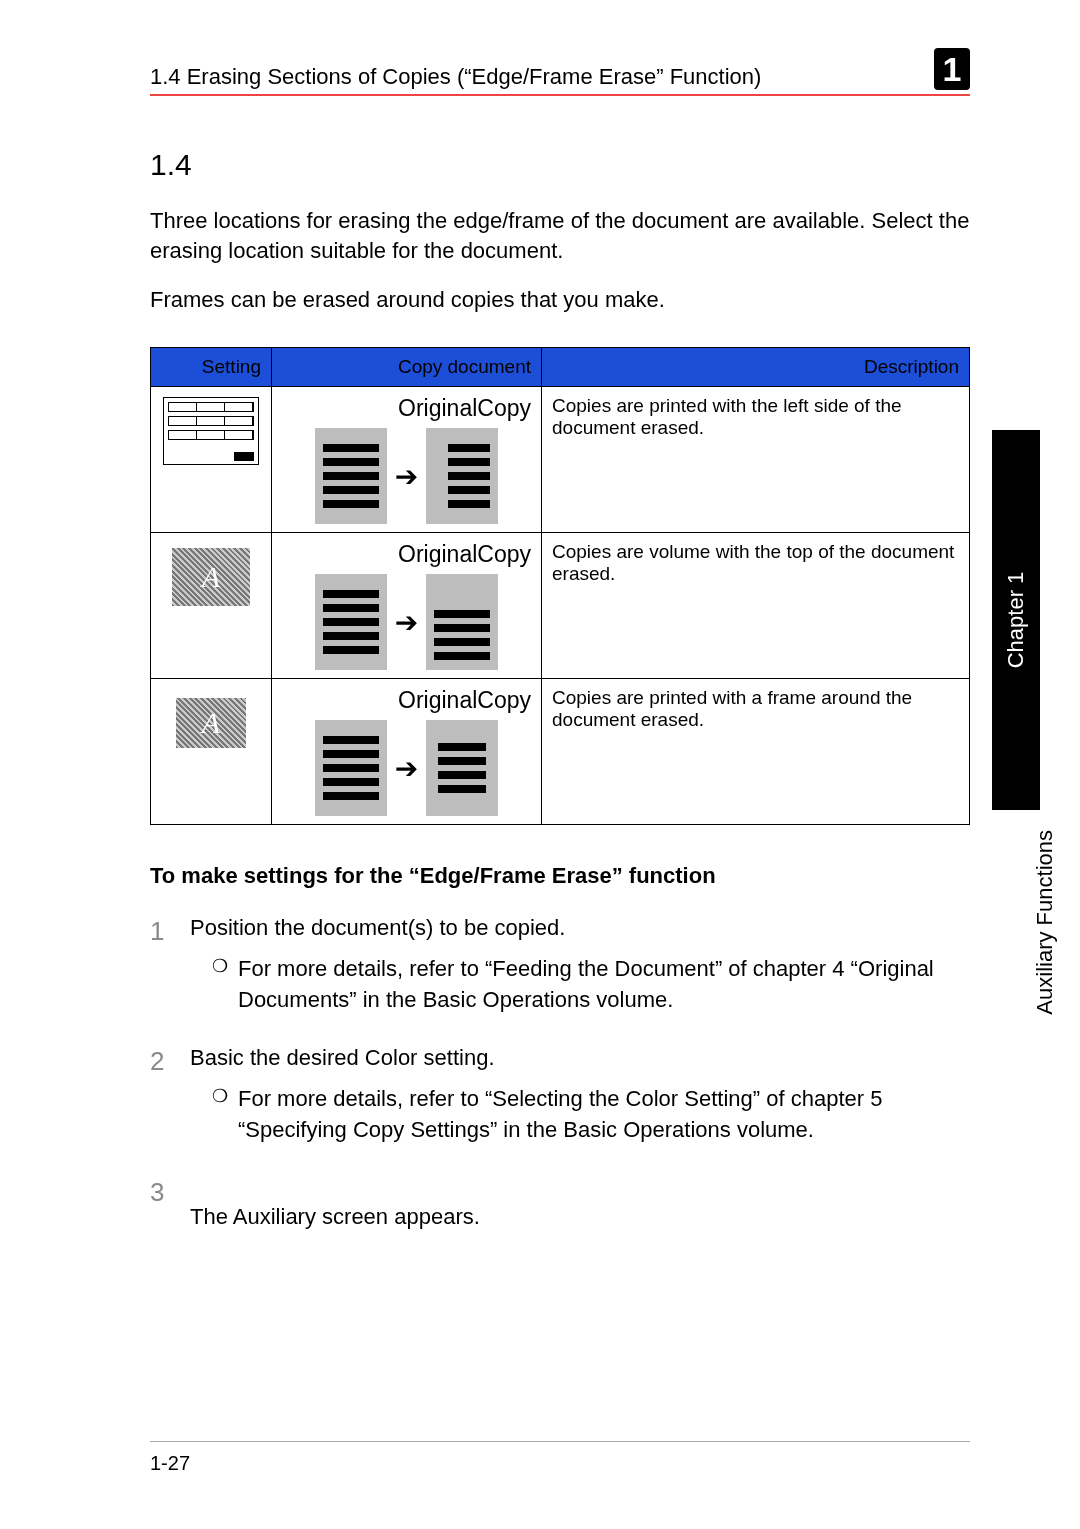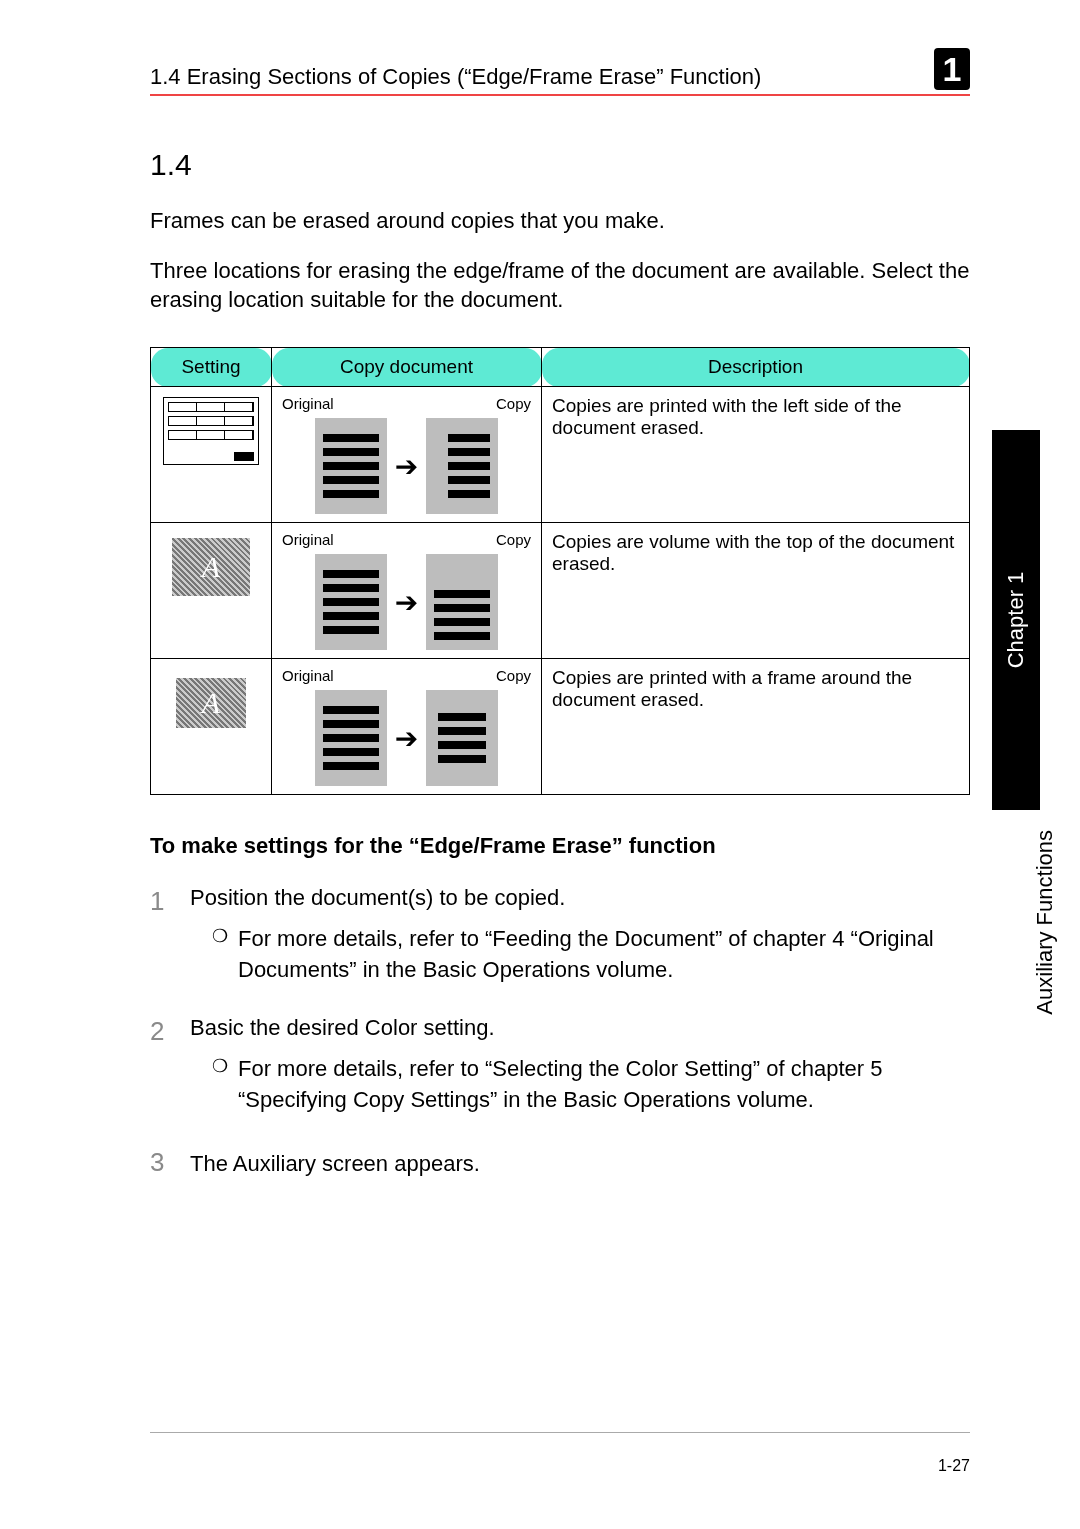--- a/index.html
+++ b/index.html
@@ -7,25 +7,25 @@
   .page { position: relative; width: 1080px; height: 1529px; padding: 48px 110px 70px 150px; }
   .running-head { display: flex; align-items: flex-end; justify-content: space-between; border-bottom: 2px solid #ef4444; padding-bottom: 4px; }
   .running-head .rh-text { font-size: 22px; }
   .chap-badge { width: 36px; height: 42px; background: #000; color: #fff; font-size: 34px; font-weight: bold; display: flex; align-items: center; justify-content: center; border-radius: 4px; }
   .section-title { display: flex; margin-top: 52px; margin-bottom: 24px; }
   .section-title .num { font-size: 30px; width: 90px; flex: 0 0 90px; }
   .section-title .txt { font-size: 30px; line-height: 1.25; }
   .body-para { font-size: 22px; line-height: 1.35; margin-bottom: 20px; }
   .table { width: 100%; border-collapse: collapse; margin-top: 32px; }
   .table th, .table td { border: 1px solid #000; padding: 8px 10px; vertical-align: top; font-size: 19px; }
-  .table th { background: #5eead4; font-weight: normal; text-align: center; border-radius: 17px; }
+  .table th { background: #1d4ed8; font-weight: normal; text-align: right; }
   .table .col-setting { width: 120px; }
   .table .col-copy { width: 270px; }
   .copy-cell { text-align: center; }
-  .copy-labels { display: flex; justify-content: space-between; font-size: 15px; margin-bottom: 6px; }
+  .copy-labels { display: flex; justify-content: flex-end; font-size: 23px; margin-bottom: 6px; }
   .copy-figs { display: flex; align-items: center; justify-content: center; gap: 8px; }
   .doc-fig { width: 72px; height: 96px; background: #bdbdbd; display: flex; flex-direction: column; justify-content: center; align-items: center; gap: 6px; padding: 10px 8px; }
   .doc-fig .bar { height: 8px; background: #000; width: 100%; }
   .doc-fig.gap-left .bar { width: 75%; margin-left: auto; }
   .doc-fig.gap-top { justify-content: flex-end; padding-top: 22px; }
   .doc-fig.frame { padding: 14px 12px; }
   .doc-fig.frame .bar { width: 100%; }
   .arrow { font-size: 28px; }
   .setting-thumb { width: 100px; height: 72px; display:flex; align-items:center; justify-content:center; }
   .thumb-box1 { width: 96px; height: 68px; border:1px solid #000; position:relative; background:#fff; font-size:7px; }
@@ -37,42 +37,42 @@
   .thumb-box1 .tag { position:absolute; bottom:3px; right:4px; width:20px; height:9px; background:#000; }
   .thumb-A { width: 78px; height: 58px; background: repeating-linear-gradient(45deg,#777 0 2px,#ccc 2px 4px); display:flex; align-items:center; justify-content:center; color:#fff; font-family:serif; font-size:30px; font-style:italic; }
   .subhead { font-size: 22px; font-weight: bold; margin-top: 38px; margin-bottom: 24px; }
   .steps { list-style: none; }
   .steps > li { display: flex; margin-bottom: 28px; font-size: 22px; line-height: 1.4; }
   .steps > li .stepnum { width: 40px; flex: 0 0 40px; color: #8a8a8a; font-size: 26px; }
   .steps > li .stepbody { flex: 1; }
   .sub-note { display: flex; margin-top: 10px; padding-left: 22px; }
   .sub-note .bullet { width: 26px; flex: 0 0 26px; font-size: 18px; }
   .sub-note .txt { flex:1; }
-  .step-extra { margin-top: 5px; }
+  .step-extra { margin-top: 28px; }
   .side-tab { position: absolute; right: 40px; top: 430px; width: 48px; height: 380px; background: #000; color: #fff; display: flex; align-items: center; justify-content: center; }
   .side-tab .rot { transform: rotate(-90deg); white-space: nowrap; font-size: 22px; }
   .side-label { position: absolute; right: 48px; top: 830px; transform: rotate(-90deg); transform-origin: right top; font-size: 22px; white-space: nowrap; }
-  .footer { position: absolute; bottom: 54px; left: 150px; right: 110px; border-top: 1px solid #aaa; padding-top: 24px; text-align: right; font-size: 16px; }
+  .footer { position: absolute; bottom: 54px; left: 150px; right: 110px; border-top: 1px solid #aaa; padding-top: 10px; text-align: left; font-size: 20px; }
 </style>
 </head>
 <body>
 
 <div class="page">
 
   <div class="running-head">
     <span class="rh-text">1.4 Erasing Sections of Copies (“Edge/Frame Erase” Function)</span>
     <span class="chap-badge">1</span>
   </div>
 
   <div class="section-title">
     <div class="num">1.4</div>
   </div>
 
+  <p class="body-para">Three locations for erasing the edge/frame of the document are available. Select the erasing location suitable for the document.</p>
   <p class="body-para">Frames can be erased around copies that you make.</p>
-  <p class="body-para">Three locations for erasing the edge/frame of the document are available. Select the erasing location suitable for the document.</p>
 
   <table class="table">
     <thead>
       <tr>
         <th class="col-setting">Setting</th>
         <th class="col-copy">Copy document</th>
         <th>Description</th>
       </tr>
     </thead>
     <tbody>

